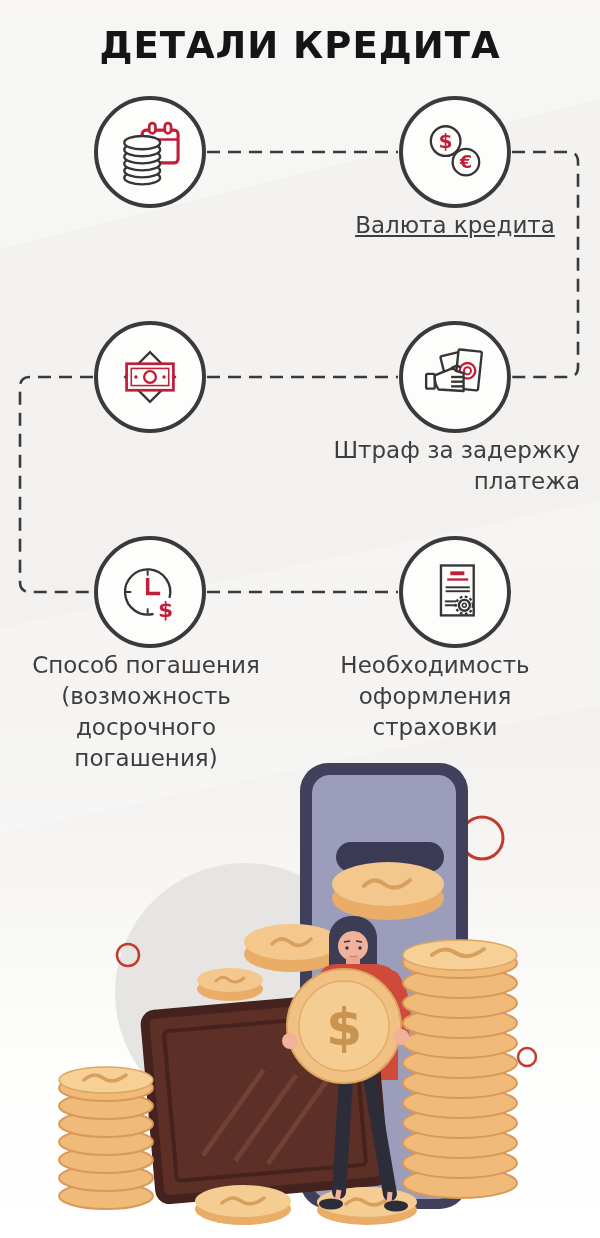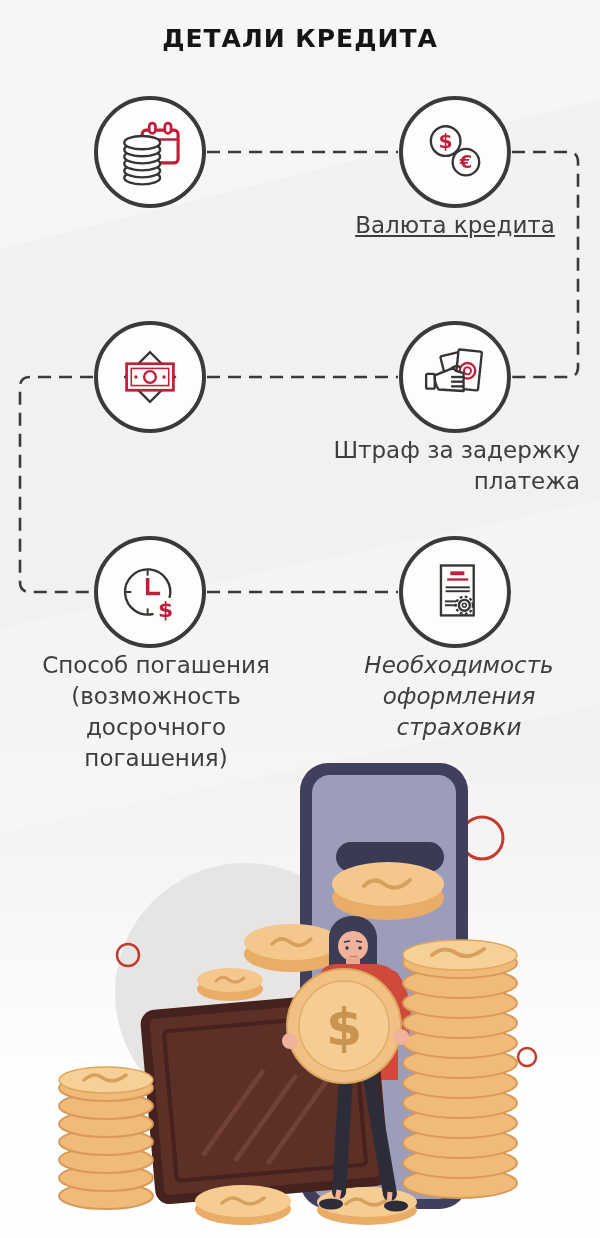--- a/index.html
+++ b/index.html
@@ -3,36 +3,36 @@
 <meta charset="utf-8">
 <style>
   html,body{margin:0;padding:0;}
   body{font-family:"DejaVu Sans",sans-serif;background:#fff;}
   .page{position:relative;width:600px;height:1238px;overflow:hidden;
         background:linear-gradient(to bottom,#f3f2f0 0%,#f2f1ef 58%,#f7f6f5 72%,#fdfdfc 85%,#ffffff 100%);}
   .sheen{position:absolute;background:rgba(255,255,255,0.35);pointer-events:none;}
   .sheen1{width:900px;height:260px;left:-150px;top:-90px;transform:rotate(-14deg);}
   .sheen2{width:900px;height:200px;left:-120px;top:560px;transform:rotate(-12deg);background:rgba(255,255,255,0.22);}
   h1.title{position:absolute;left:0;top:24px;width:600px;margin:0;text-align:center;
-           font-size:25px;font-weight:700;letter-spacing:1px;color:#151515;}
+           font-size:37px;font-weight:700;letter-spacing:1px;color:#151515;}
   .connector-svg,.illustration-svg{position:absolute;left:0;}
   .connector-svg{top:0;}
   .illustration-svg{top:758px;}
   .circle{position:absolute;width:104px;height:104px;border:4px solid #3b3939;border-radius:50%;
           background:#fdfdfc;display:flex;align-items:center;justify-content:center;box-sizing:content-box;}
   .c1{left:94px;top:96px;} .c2{left:399px;top:96px;}
   .c3{left:94px;top:321px;} .c4{left:399px;top:321px;}
   .c5{left:94px;top:536px;} .c6{left:399px;top:536px;}
   .label{position:absolute;text-align:center;font-size:23px;line-height:31px;color:#3e3d3d;}
   .l1{left:35px;top:210px;width:230px;}
   .l2{left:330px;top:210px;width:250px;text-decoration:underline;}
   .l3{left:35px;top:435px;width:230px;}
   .l4{left:330px;top:435px;width:250px;text-align:right;}
-  .l5{left:36px;top:650px;width:240px;}
-  .l6{left:334px;top:650px;width:250px;font-style:italic;}
+  .l5{left:26px;top:650px;width:240px;}
+  .l6{left:310px;top:650px;width:250px;}
   svg text{font-family:"DejaVu Sans",sans-serif;}
 </style>
 </head>
 <body>
 
 <div class="page">
 
   <div class="sheen sheen1"></div>
   <div class="sheen sheen2"></div>
 

